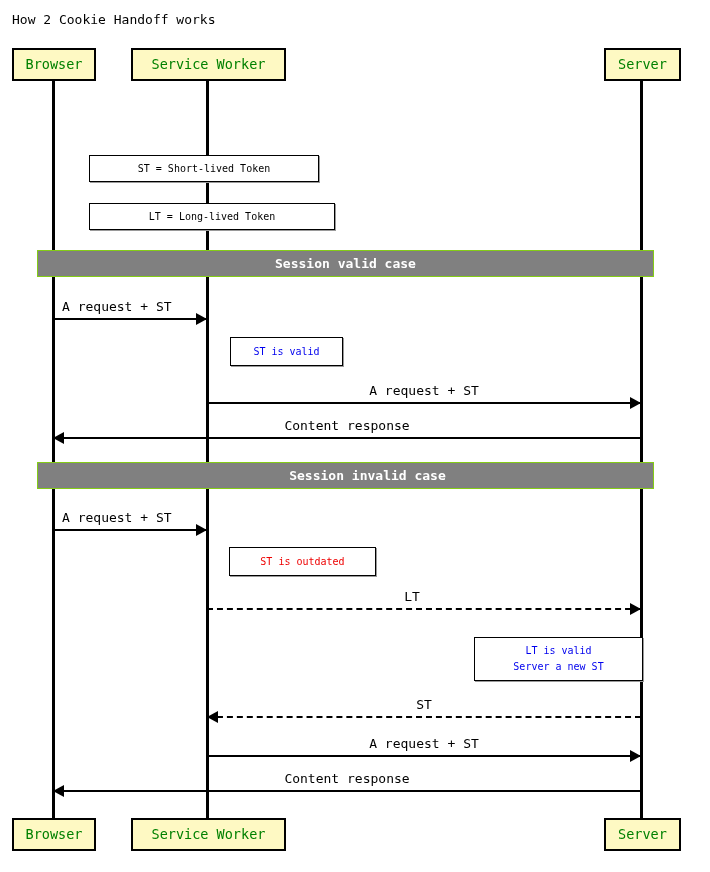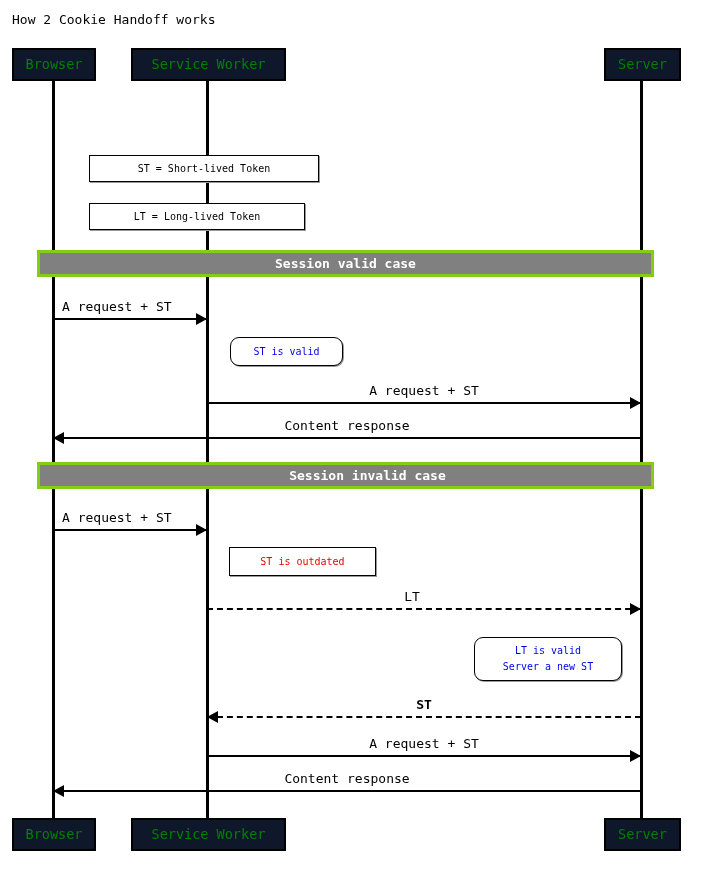--- a/index.html
+++ b/index.html
@@ -30,35 +30,35 @@
   .lifeline {
     position: absolute;
     width: 3px;
     background: #000000;
   }
   
   .actor {
     position: absolute;
     box-sizing: border-box;
     border: 2px solid #000000;
-    background: #0f172a;
+    background: #fef9c3;
     color: #008000;
     font-size: 13.5px;
     line-height: 1;
     display: flex;
     align-items: center;
     justify-content: center;
     white-space: pre;
     z-index: 5;
   }
   
   .divider {
     position: absolute;
     box-sizing: border-box;
-    border: 3px solid #84cc16;
+    border: 1px solid #84cc16;
     background: #808080;
     color: #ffffff;
     font-size: 13px;
     font-weight: bold;
     display: flex;
     align-items: center;
     justify-content: center;
     white-space: pre;
     z-index: 6;
   }
@@ -73,21 +73,21 @@
     display: flex;
     flex-direction: column;
     align-items: center;
     justify-content: center;
     white-space: pre;
     z-index: 7;
     box-shadow: 1px 1px 0 0 #9a9a9a;
     padding: 2px 5px;
   }
   .note-black { color: #000000; }
-  .note-blue  { color: #0000ee; border-radius: 9px; }
+  .note-blue  { color: #0000ee; }
   .note-red   { color: #ee0000; }
   .note-line { display: block; text-align: center; }
   
   .msg-line {
     position: absolute;
     height: 0;
     border-top: 2px solid #000000;
     z-index: 4;
   }
   .msg-line.dashed {
@@ -135,21 +135,21 @@
       <div class="actor" style="left: 131px; top: 48px; width: 155px; height: 33px;"><span>Service Worker</span></div>
       <div class="actor" style="left: 604px; top: 48px; width: 77px; height: 33px;"><span>Server</span></div>
     </div>
   <div id="actors-bottom-layer">
       <div class="actor" style="left: 12px; top: 818px; width: 84px; height: 33px;"><span>Browser</span></div>
       <div class="actor" style="left: 131px; top: 818px; width: 155px; height: 33px;"><span>Service Worker</span></div>
       <div class="actor" style="left: 604px; top: 818px; width: 77px; height: 33px;"><span>Server</span></div>
     </div>
   <div id="legend-layer">
       <div class="note note-black" style="left: 89px; top: 155px; width: 230px; height: 27px;"><span class="note-line">ST = Short-lived Token</span></div>
-      <div class="note note-black" style="left: 89px; top: 203px; width: 216px; height: 27px;"><span class="note-line">LT = Long-lived Token</span></div>
+      <div class="note note-black" style="left: 89px; top: 203px; width: 246px; height: 27px;"><span class="note-line">LT = Long-lived Token</span></div>
     </div>
   <div id="dividers-layer">
       <div class="divider" style="left: 37px; top: 250px; width: 617px; height: 27px;"><span>Session valid case</span></div>
       <div class="divider" style="left: 37px; top: 462px; width: 617px; height: 27px; padding-left: 44px;"><span>Session invalid case</span></div>
     </div>
   <div id="messages-layer">
       <div class="msg-line" style="left: 53px; top: 318px; width: 154px;"></div>
       <div class="arrowhead right" style="top: 313px; left: 196px;"></div>
       <div class="msg-label" style="left: 62px; top: 299px;">A request + ST</div>
       <div class="msg-line" style="left: 207px; top: 402px; width: 434px;"></div>
@@ -159,27 +159,27 @@
       <div class="arrowhead left" style="top: 432px; left: 53px;"></div>
       <div class="msg-label center" style="left: 347px; top: 418px;">Content response</div>
       <div class="msg-line" style="left: 53px; top: 529px; width: 154px;"></div>
       <div class="arrowhead right" style="top: 524px; left: 196px;"></div>
       <div class="msg-label" style="left: 62px; top: 510px;">A request + ST</div>
       <div class="msg-line dashed" style="left: 207px; top: 608px; width: 434px;"></div>
       <div class="arrowhead right" style="top: 603px; left: 630px;"></div>
       <div class="msg-label center" style="left: 412px; top: 589px; text-align: center;">LT</div>
       <div class="msg-line dashed" style="left: 207px; top: 716px; width: 434px;"></div>
       <div class="arrowhead left" style="top: 711px; left: 207px;"></div>
-      <div class="msg-label center" style="left: 424px; top: 697px; font-weight: bold;">ST</div>
+      <div class="msg-label center" style="left: 424px; top: 697px;">ST</div>
       <div class="msg-line" style="left: 207px; top: 755px; width: 434px;"></div>
       <div class="arrowhead right" style="top: 750px; left: 630px;"></div>
       <div class="msg-label center" style="left: 424px; top: 736px;">A request + ST</div>
       <div class="msg-line" style="left: 53px; top: 790px; width: 588px;"></div>
       <div class="arrowhead left" style="top: 785px; left: 53px;"></div>
       <div class="msg-label center" style="left: 347px; top: 771px;">Content response</div>
     </div>
   <div id="notes-layer">
       <div class="note note-blue" style="left: 230px; top: 337px; width: 113px; height: 29px;"><span class="note-line">ST is valid</span></div>
       <div class="note note-red" style="left: 229px; top: 547px; width: 147px; height: 29px;"><span class="note-line">ST is outdated</span></div>
-      <div class="note note-blue" style="left: 474px; top: 637px; width: 148px; height: 44px;"><span class="note-line">LT is valid</span><span class="note-line">Server a new ST</span></div>
+      <div class="note note-blue" style="left: 474px; top: 637px; width: 169px; height: 44px;"><span class="note-line">LT is valid</span><span class="note-line">Server a new ST</span></div>
     </div>
 
 </div>
 
 </body></html>

